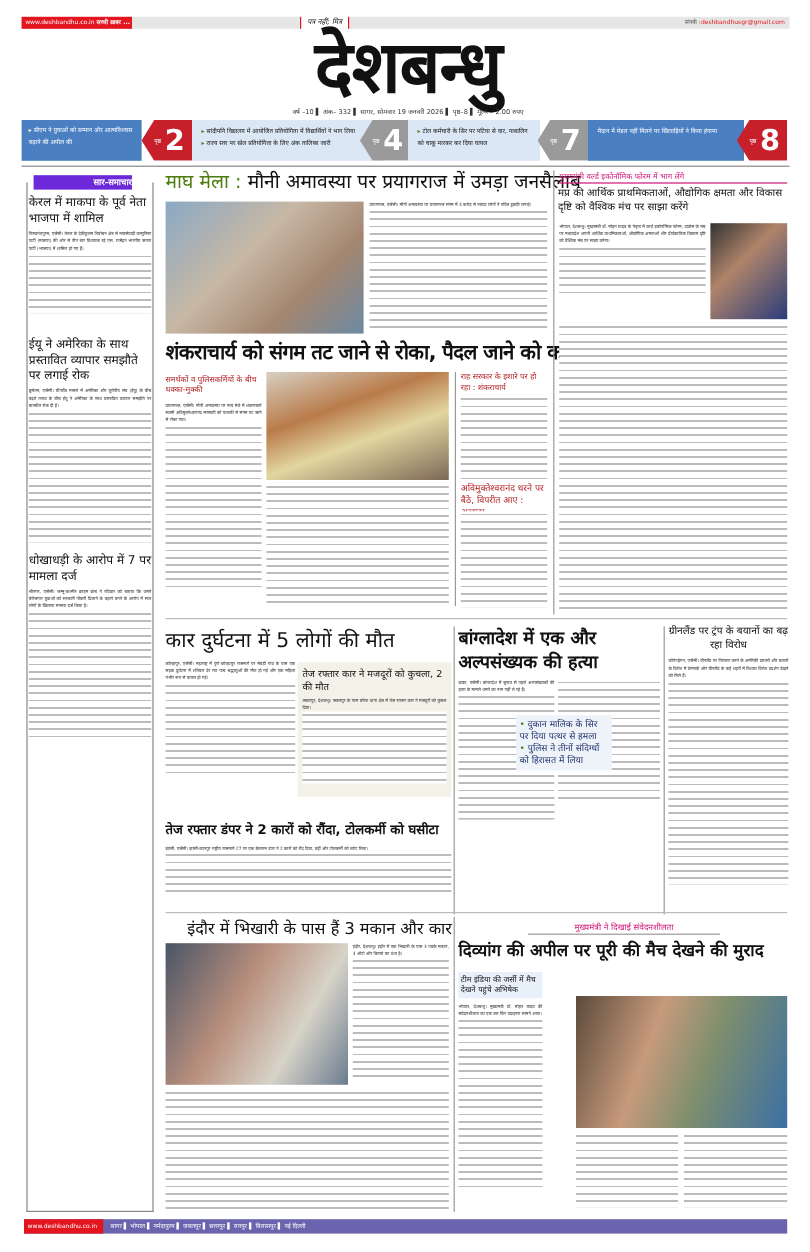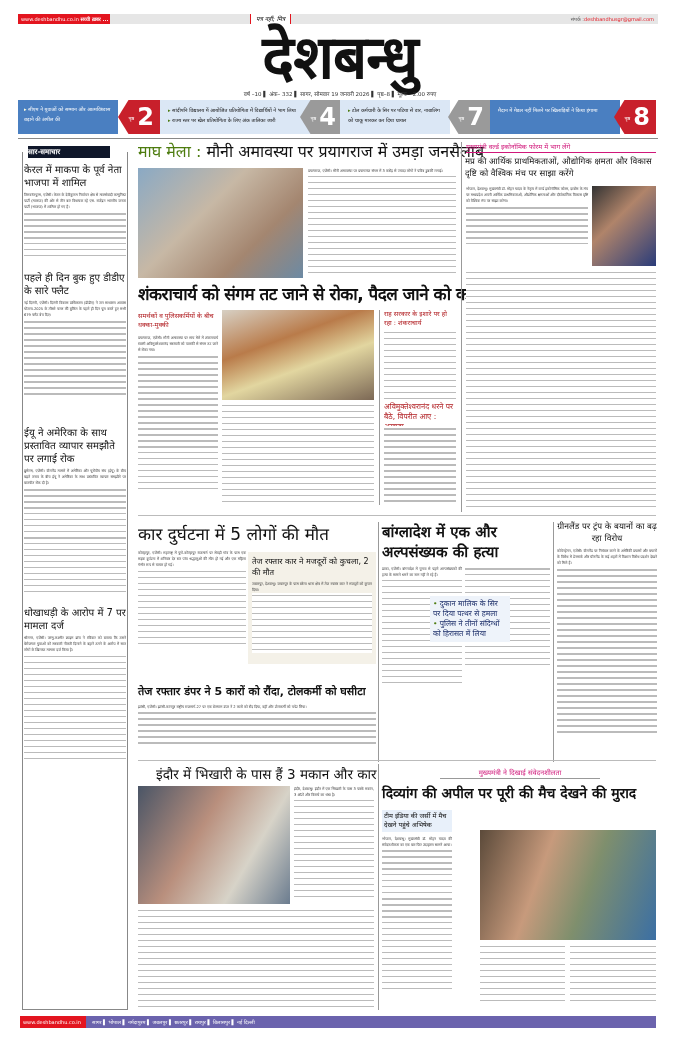--- a/index.html
+++ b/index.html
@@ -14,21 +14,21 @@
 .issue{left:150px;top:90px;width:380px;text-align:center;font-size:5.5px;color:#333;line-height:8px}
 .teaser{top:100px;height:34px}
 .t1{left:18px;width:100px;background:#4a7fc1;color:#fff;font-size:5px;padding:4px 6px;line-height:10px}
 .pg{width:42px;height:34px;background:#c8202b;color:#fff;font-size:24px;font-weight:bold;line-height:34px;text-align:right;padding-right:6px;clip-path:polygon(25% 0,100% 0,100% 100%,25% 100%,0 50%)}
 .pg small{font-size:5px;font-weight:normal;vertical-align:middle;margin-right:3px}
 .pg.gray{background:#9a9a9a}
 .t2{left:160px;width:160px;background:#dbe7f5;font-size:5px;padding:5px 8px;line-height:10px}
 .t3{left:340px;width:110px;background:#dbe7f5;font-size:5px;padding:5px 8px;line-height:10px}
 .t4{left:490px;width:130px;background:#4a7fc1;color:#fff;font-size:5px;padding:5px 8px;line-height:10px}
 .hr{height:1px;background:#888}
-.sec{left:28px;top:146px;width:82px;height:12px;background:#0f172a;color:#fff;font-size:7px;font-weight:bold;text-align:left;line-height:12px}
+.sec{left:28px;top:146px;width:82px;height:12px;background:#6d28d9;color:#fff;font-size:7px;font-weight:bold;text-align:right;line-height:12px}
 .col1{left:22px;top:160px;width:106px}
 .hd{font-size:10px;line-height:13px;color:#111;margin:3px 0 3px}
 .body{font-size:3.6px;line-height:6.2px;color:#333;text-align:justify}
 .lines{background:repeating-linear-gradient(#fff 0,#fff 2px,#bbb 2px,#bbb 3.5px,#fff 3.5px,#fff 6px)}
 .red{color:#4d7c0f}
 .pink{color:#d0177a}
 .photo{background:linear-gradient(135deg,#8aa9c4,#c7b8a5 40%,#a48670 70%,#6c8aa4)}
 .photo2{background:linear-gradient(160deg,#d7d0c4,#b97b4a 35%,#e2d6a0 60%,#7c6855)}
 .photo3{background:linear-gradient(120deg,#4a5566,#b98f7d 40%,#d7d3c8 70%,#6b7c8f)}
 .photo4{background:linear-gradient(110deg,#5b4a3a,#c79a7c 35%,#7f8f6d 60%,#3b6fa4)}
@@ -65,25 +65,20 @@
 
 <div class="abs hr" style="left:18px;top:138px;width:640px"></div>
 
 <div class="abs" style="left:22px;top:152px;width:106px;height:858px;border:1px solid #888;border-top:none"></div>
 <div class="abs sec">सार-समाचार</div>
 <div class="abs col1">
   <div style="height:118px;overflow:hidden;padding:0 2px">
     <div class="hd">केरल में माकपा के पूर्व नेता भाजपा में शामिल</div>
     <div class="body">तिरुवनंतपुरम, एजेंसी। केरल के देवीकुलम निर्वाचन क्षेत्र से मार्क्सवादी कम्युनिस्ट पार्टी (माकपा) की ओर से तीन बार विधायक रहे एस. राजेंद्रन भारतीय जनता पार्टी (भाजपा) में शामिल हो गए हैं।</div>
     <div class="lines" style="height:50px"></div>
-  </div>
-  <div style="height:155px;overflow:hidden;padding:0 2px;margin-top:-10px">
-    <div class="hd">पहले ही दिन बुक हुए डीडीए के सारे फ्लैट</div>
-    <div class="body">नई दिल्ली, एजेंसी। दिल्ली विकास प्राधिकरण (डीडीए) ने जन साधारण आवास योजना-2025 के तीसरे चरण की बुकिंग के पहले ही दिन पूरा करते हुए सभी 679 फ्लैट बेच दिए।</div>
-    <div class="lines" style="height:80px"></div>
   </div>
   <div style="height:180px;overflow:hidden;padding:0 2px">
     <div class="hd">ईयू ने अमेरिका के साथ प्रस्तावित व्यापार समझौते पर लगाई रोक</div>
     <div class="body">ब्रुसेल्स, एजेंसी। ग्रीनलैंड मामले में अमेरिका और यूरोपीय संघ (ईयू) के बीच बढ़ते तनाव के बीच ईयू ने अमेरिका के साथ प्रस्तावित व्यापार समझौते पर बातचीत रोक दी है।</div>
     <div class="lines" style="height:110px"></div>
   </div>
   <div style="height:190px;overflow:hidden;padding:0 2px">
     <div class="hd">धोखाधड़ी के आरोप में 7 पर मामला दर्ज</div>
     <div class="body">श्रीनगर, एजेंसी। जम्मू-कश्मीर क्राइम ब्रांच ने रविवार को बताया कि उसने बेरोजगार युवाओं को सरकारी नौकरी दिलाने के बहाने ठगने के आरोप में सात लोगों के खिलाफ मामला दर्ज किया है।</div>
     <div class="lines" style="height:110px"></div>
@@ -155,21 +150,21 @@
   <div style="font-size:7.5px;line-height:10px;color:#1d2f6a"><span class="red">• </span><span>पुलिस ने तीनों संदिग्धों को हिरासत में लिया</span></div>
 </div>
 
 <div class="abs vline" style="left:553px;top:522px;height:240px"></div>
 <div class="abs" style="left:557px;top:520px;width:100px;font-size:8.5px;line-height:12px;text-align:center">ग्रीनलैंड पर ट्रंप के बयानों का बढ़ रहा विरोध</div>
 <div class="abs" style="left:557px;top:548px;width:100px">
     <div class="body">कोपेनहेगन, एजेंसी। ग्रीनलैंड पर नियंत्रण करने के अमेरिकी प्रयासों और बयानों के विरोध में डेनमार्क और ग्रीनलैंड के कई शहरों में विशाल विरोध प्रदर्शन देखने को मिले हैं।</div>
     <div class="lines" style="height:170px"></div>
   </div>
 
-<div class="abs" style="left:138px;top:684px;width:240px;font-size:11px;font-weight:bold;line-height:16px;white-space:nowrap">तेज रफ्तार डंपर ने 5 कारों को रौंदा, टोलकर्मी को घसीटा</div>
+<div class="abs" style="left:138px;top:684px;width:240px;font-size:11px;font-weight:bold;line-height:16px;white-space:nowrap">तेज रफ्तार डंपर ने 2 कारों को रौंदा, टोलकर्मी को घसीटा</div>
 <div class="abs" style="left:138px;top:704px;width:238px">
     <div class="body">झांसी, एजेंसी। झांसी-कानपुर राष्ट्रीय राजमार्ग-27 पर एक बेलगाम डंपर ने 2 कारों को रौंद दिया, वहीं और टोलकर्मी को चपेट लिया।</div>
     <div class="lines" style="height:36px"></div>
   </div>
 
 <div class="abs hr" style="left:138px;top:760px;width:518px;background:#bbb"></div>
 <div class="abs" style="left:156px;top:764px;width:240px;font-size:13.5px;line-height:20px;white-space:nowrap">इंदौर में भिखारी के पास हैं 3 मकान और कार</div>
 <div class="abs photo3" style="left:138px;top:786px;width:152px;height:118px"></div>
 <div class="abs" style="left:294px;top:786px;width:80px">
     <div class="body">इंदौर, देशबन्धु। इंदौर में एक भिखारी के पास 3 पक्के मकान, 3 ऑटो और किराये का धंधा है।</div>

